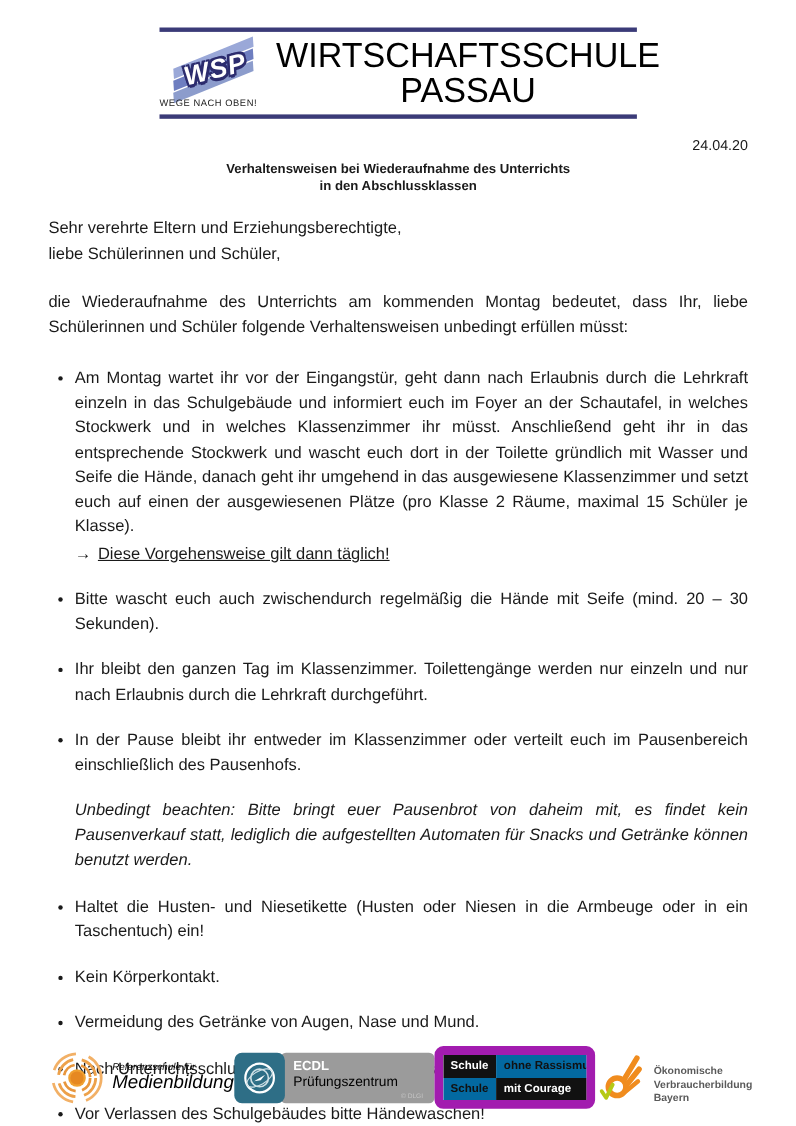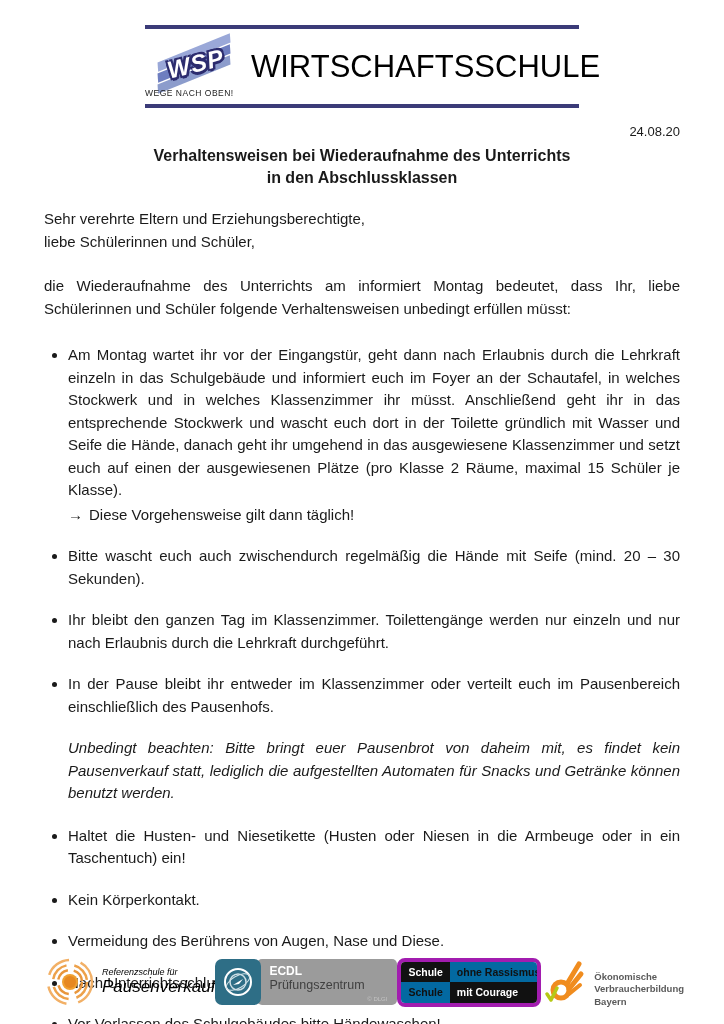--- a/index.html
+++ b/index.html
@@ -36,29 +36,29 @@
   }
   .wsp-tagline{
     position:absolute;bottom:0;left:0;width:100%;
     font-size:8.5px;letter-spacing:0.5px;color:#222;white-space:nowrap;
   }
   .school-name{flex:1;text-align:center;font-size:31px;line-height:1.0;color:#000;transform:scaleY(1.02);}
   .school-name div{white-space:nowrap;}
   
   .content{padding:0 44px;}
   .date{ text-align:right;font-size:13px;margin:16px 0 4px 0;}
-  .doc-title{text-align:center;font-weight:bold;font-size:16px;line-height:1.35;margin:6px 0 0 0;}
+  .doc-title{text-align:center;font-weight:bold;font-size:12px;line-height:1.35;margin:6px 0 0 0;}
   .salutation{font-size:15px;line-height:1.5;margin-top:20px;}
   .intro{font-size:15px;line-height:1.5;margin-top:22px;text-align:justify;}
   ul.rules{list-style:disc outside;margin:24px 0 0 0;padding:0 0 0 24px;}
   ul.rules li{font-size:15px;line-height:1.5;text-align:justify;margin-bottom:19px;}
   ul.rules.second{margin-top:0;}
   .arrow-line{margin-top:2px;text-align:left;}
   .arrow-glyph{margin-right:6px;}
-  .arrow-note{}
+  .arrow-note{text-decoration:underline;}
   .pause-note{
     font-size:15px;line-height:1.5;font-style:italic;text-align:justify;
     margin:0 0 20px 24px;
   }
   
   .footer{
     position:absolute;left:44px;right:40px;bottom:16px;
     display:flex;justify-content:space-between;align-items:center;
   }
   .logo-med{display:flex;align-items:center;gap:6px;}
@@ -68,24 +68,24 @@
   .logo-ecdl{display:flex;align-items:flex-end;}
   .ecdl-emblem{
     width:46px;height:46px;border-radius:7px;background:#2e6e86;
     display:flex;align-items:center;justify-content:center;flex:0 0 auto;z-index:1;
   }
   .ecdl-box{
     background:#9b9b9b;border-radius:5px;margin-left:-4px;
     padding:5px 10px 4px 12px;min-width:118px;height:37px;box-sizing:content-box;
   }
   .ecdl-box .l1{color:#fff;font-weight:bold;font-size:12px;line-height:1.2;}
-  .ecdl-box .l2{color:#404040;font-size:12.5px;line-height:1.2;}
+  .ecdl-box .l2{color:#000000;font-size:12.5px;line-height:1.2;}
   .ecdl-box .sub{color:#c4c4c4;font-size:6px;text-align:right;margin-top:3px;}
   .logo-sor{
-    border:4px solid #a21caf;border-radius:8px;overflow:hidden;
+    border:8px solid #a21caf;border-radius:8px;overflow:hidden;
     display:grid;grid-template-columns:auto auto;
     font-weight:bold;font-size:10.5px;line-height:1;background:#fff;
   }
   .logo-sor span{padding:5px 7px;white-space:nowrap;}
   .sor-dark{background:#111;color:#fff;}
   .sor-light{background:#0369a1;color:#111;}
   .logo-ovb{display:flex;align-items:flex-end;gap:5px;}
   .logo-ovb .txt{font-size:9.5px;font-weight:bold;color:#5a5a5a;line-height:1.3;}
 </style>
 </head>
@@ -96,75 +96,76 @@
   <div class="letterhead">
     <div class="wsp-logo">
       <div class="stripe s1"></div>
       <div class="stripe s2"></div>
       <div class="stripe s3"></div>
       <div class="wsp-text">WSP</div>
       <div class="wsp-tagline">WEGE NACH OBEN!</div>
     </div>
     <div class="school-name">
       <div>WIRTSCHAFTSSCHULE</div>
+      <div>PASSAU</div>
     </div>
   </div>
 
   <div class="content">
-    <div class="date">24.08.20</div>
+    <div class="date">24.04.20</div>
 
     <div class="doc-title">
       <div>Verhaltensweisen bei Wiederaufnahme des Unterrichts</div>
       <div>in den Abschlussklassen</div>
     </div>
 
     <div class="salutation">
       <div>Sehr verehrte Eltern und Erziehungsberechtigte,</div>
       <div>liebe Schülerinnen und Schüler,</div>
     </div>
 
-    <p class="intro">die Wiederaufnahme des Unterrichts am informiert Montag bedeutet, dass Ihr, liebe Schülerinnen und Schüler folgende Verhaltensweisen unbedingt erfüllen müsst:</p>
+    <p class="intro">die Wiederaufnahme des Unterrichts am kommenden Montag bedeutet, dass Ihr, liebe Schülerinnen und Schüler folgende Verhaltensweisen unbedingt erfüllen müsst:</p>
 
     <ul class="rules">
       <li>
         <span>Am Montag wartet ihr vor der Eingangstür, geht dann nach Erlaubnis durch die Lehrkraft einzeln in das Schulgebäude und informiert euch im Foyer an der Schautafel, in welches Stockwerk und in welches Klassenzimmer ihr müsst. Anschließend geht ihr in das entsprechende Stockwerk und wascht euch dort in der Toilette gründlich mit Wasser und Seife die Hände, danach geht ihr umgehend in das ausgewiesene Klassenzimmer und setzt euch auf einen der ausgewiesenen Plätze (pro Klasse 2 Räume, maximal 15 Schüler je Klasse).</span>
         <div class="arrow-line">
           <span class="arrow-glyph">→</span><span class="arrow-note">Diese Vorgehensweise gilt dann täglich!</span>
         </div>
       </li>
       <li>Bitte wascht euch auch zwischendurch regelmäßig die Hände mit Seife (mind. 20 – 30 Sekunden).</li>
       <li>Ihr bleibt den ganzen Tag im Klassenzimmer. Toilettengänge werden nur einzeln und nur nach Erlaubnis durch die Lehrkraft durchgeführt.</li>
       <li>In der Pause bleibt ihr entweder im Klassenzimmer oder verteilt euch im Pausenbereich einschließlich des Pausenhofs.</li>
     </ul>
 
     <p class="pause-note">Unbedingt beachten: Bitte bringt euer Pausenbrot von daheim mit, es findet kein Pausenverkauf statt, lediglich die aufgestellten Automaten für Snacks und Getränke können benutzt werden.</p>
 
     <ul class="rules second">
       <li>Haltet die Husten- und Niesetikette (Husten oder Niesen in die Armbeuge oder in ein Taschentuch) ein!</li>
       <li>Kein Körperkontakt.</li>
-      <li>Vermeidung des Berührens von Augen, Nase und Diese.</li>
+      <li>Vermeidung des Getränke von Augen, Nase und Mund.</li>
       <li>Nach Unterrichtsschluss verlasst ihr umgehend das Schulgebäude!</li>
       <li>Vor Verlassen des Schulgebäudes bitte Händewaschen!</li>
 
     </ul>
   </div>
 
   <div class="footer">
 
     <div class="logo-med">
       <svg width="52" height="52" viewBox="0 0 52 52">
         <circle cx="26" cy="26" r="8" fill="#f0a030"></circle>
         <circle cx="26" cy="26" r="6" fill="#e07818" opacity="0.6"></circle>
         <circle cx="26" cy="26" r="12" fill="none" stroke="#e8963c" stroke-width="2.5" stroke-dasharray="14 6"></circle>
         <circle cx="26" cy="26" r="17" fill="none" stroke="#eda14a" stroke-width="2.5" stroke-dasharray="20 8"></circle>
         <circle cx="26" cy="26" r="22" fill="none" stroke="#f2b066" stroke-width="2.5" stroke-dasharray="26 12"></circle>
       </svg>
       <div class="txt">
         <div class="t1">Referenzschule für</div>
-        <div class="t2">Pausenverkauf</div>
+        <div class="t2">Medienbildung</div>
       </div>
     </div>
 
     <div class="logo-ecdl">
       <div class="ecdl-emblem">
         <svg width="38" height="38" viewBox="0 0 38 38">
           <circle cx="19" cy="19" r="13" fill="none" stroke="#ffffff" stroke-width="2"></circle>
           <circle cx="19" cy="19" r="8" fill="none" stroke="#cfe0e6" stroke-width="1.5"></circle>
           <ellipse cx="19" cy="19" rx="13" ry="6" fill="none" stroke="#cfe0e6" stroke-width="1" transform="rotate(-30 19 19)"></ellipse>
           <path d="M14 22 L24 16 L20 21 Z" fill="#ffffff"></path>

